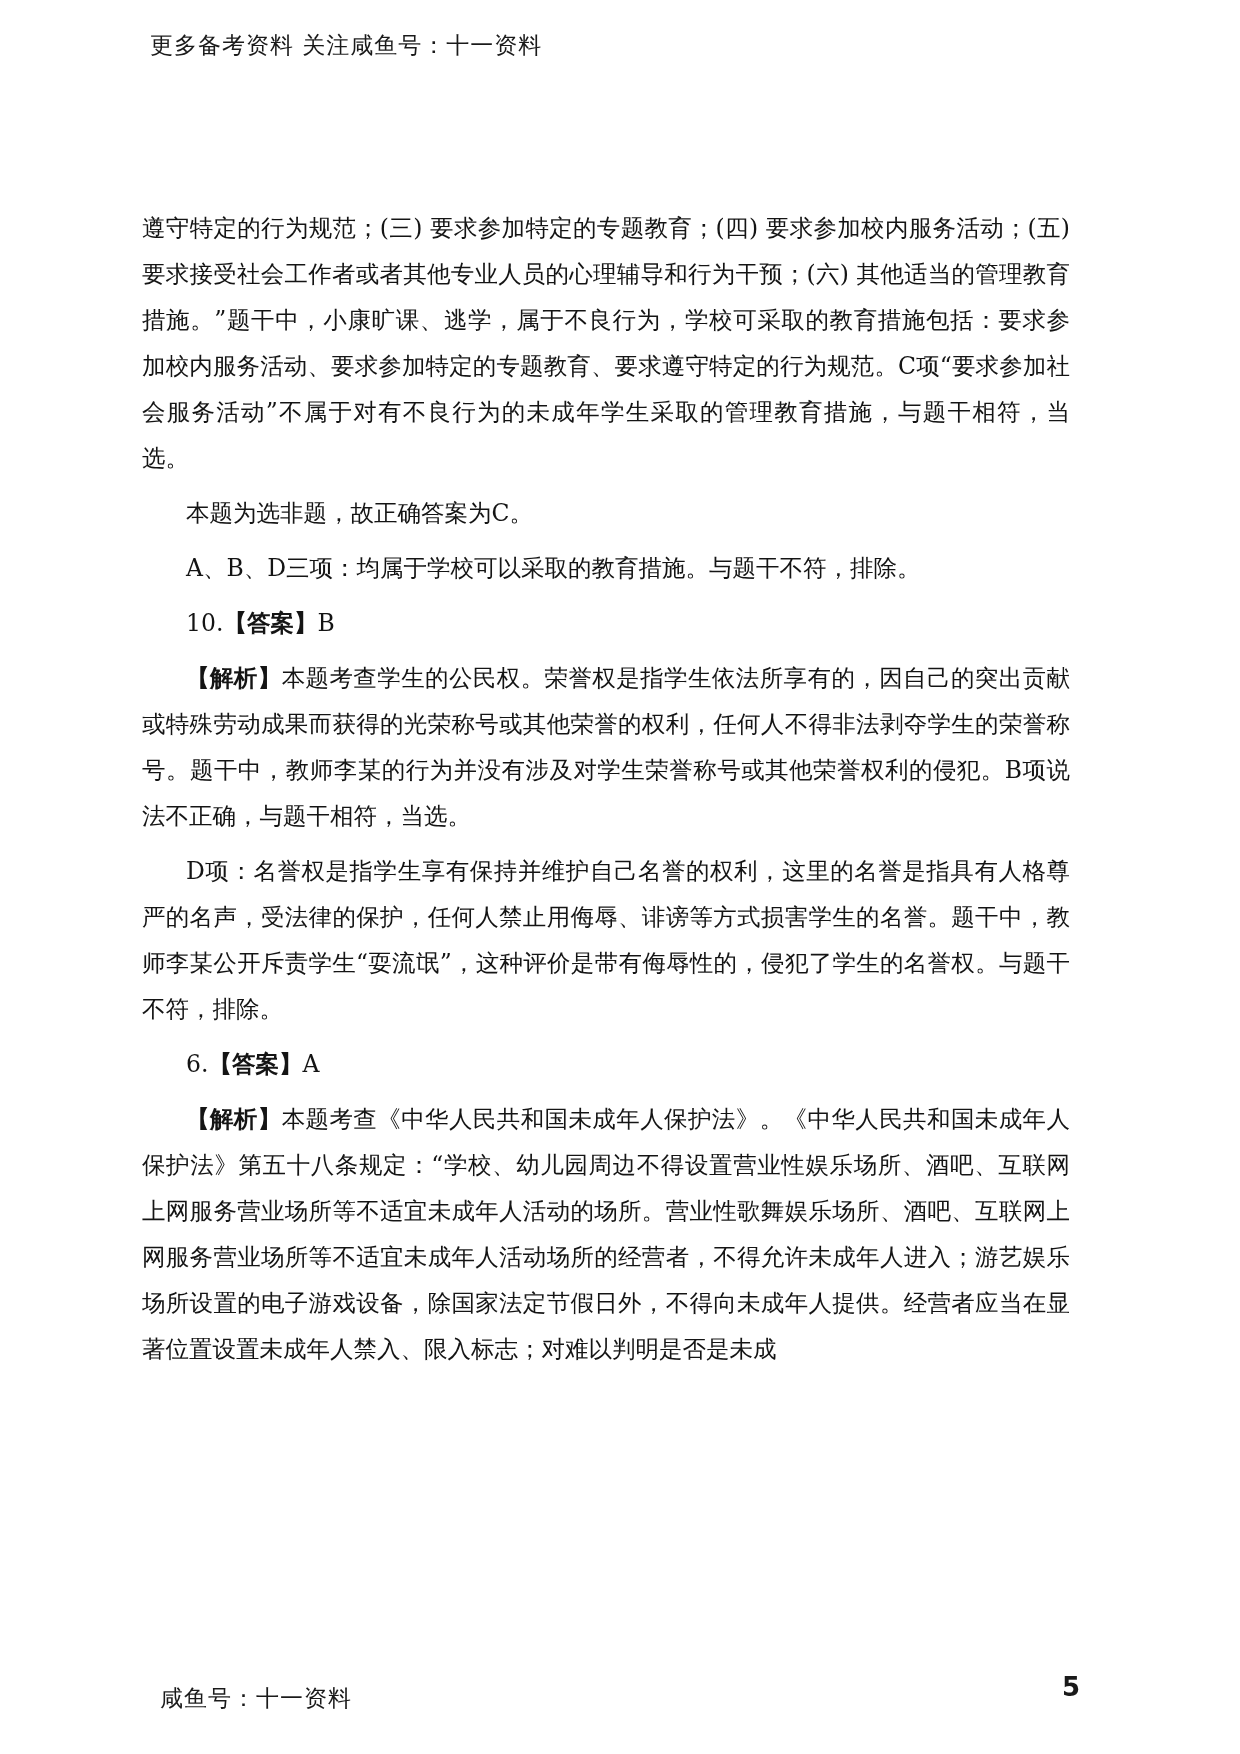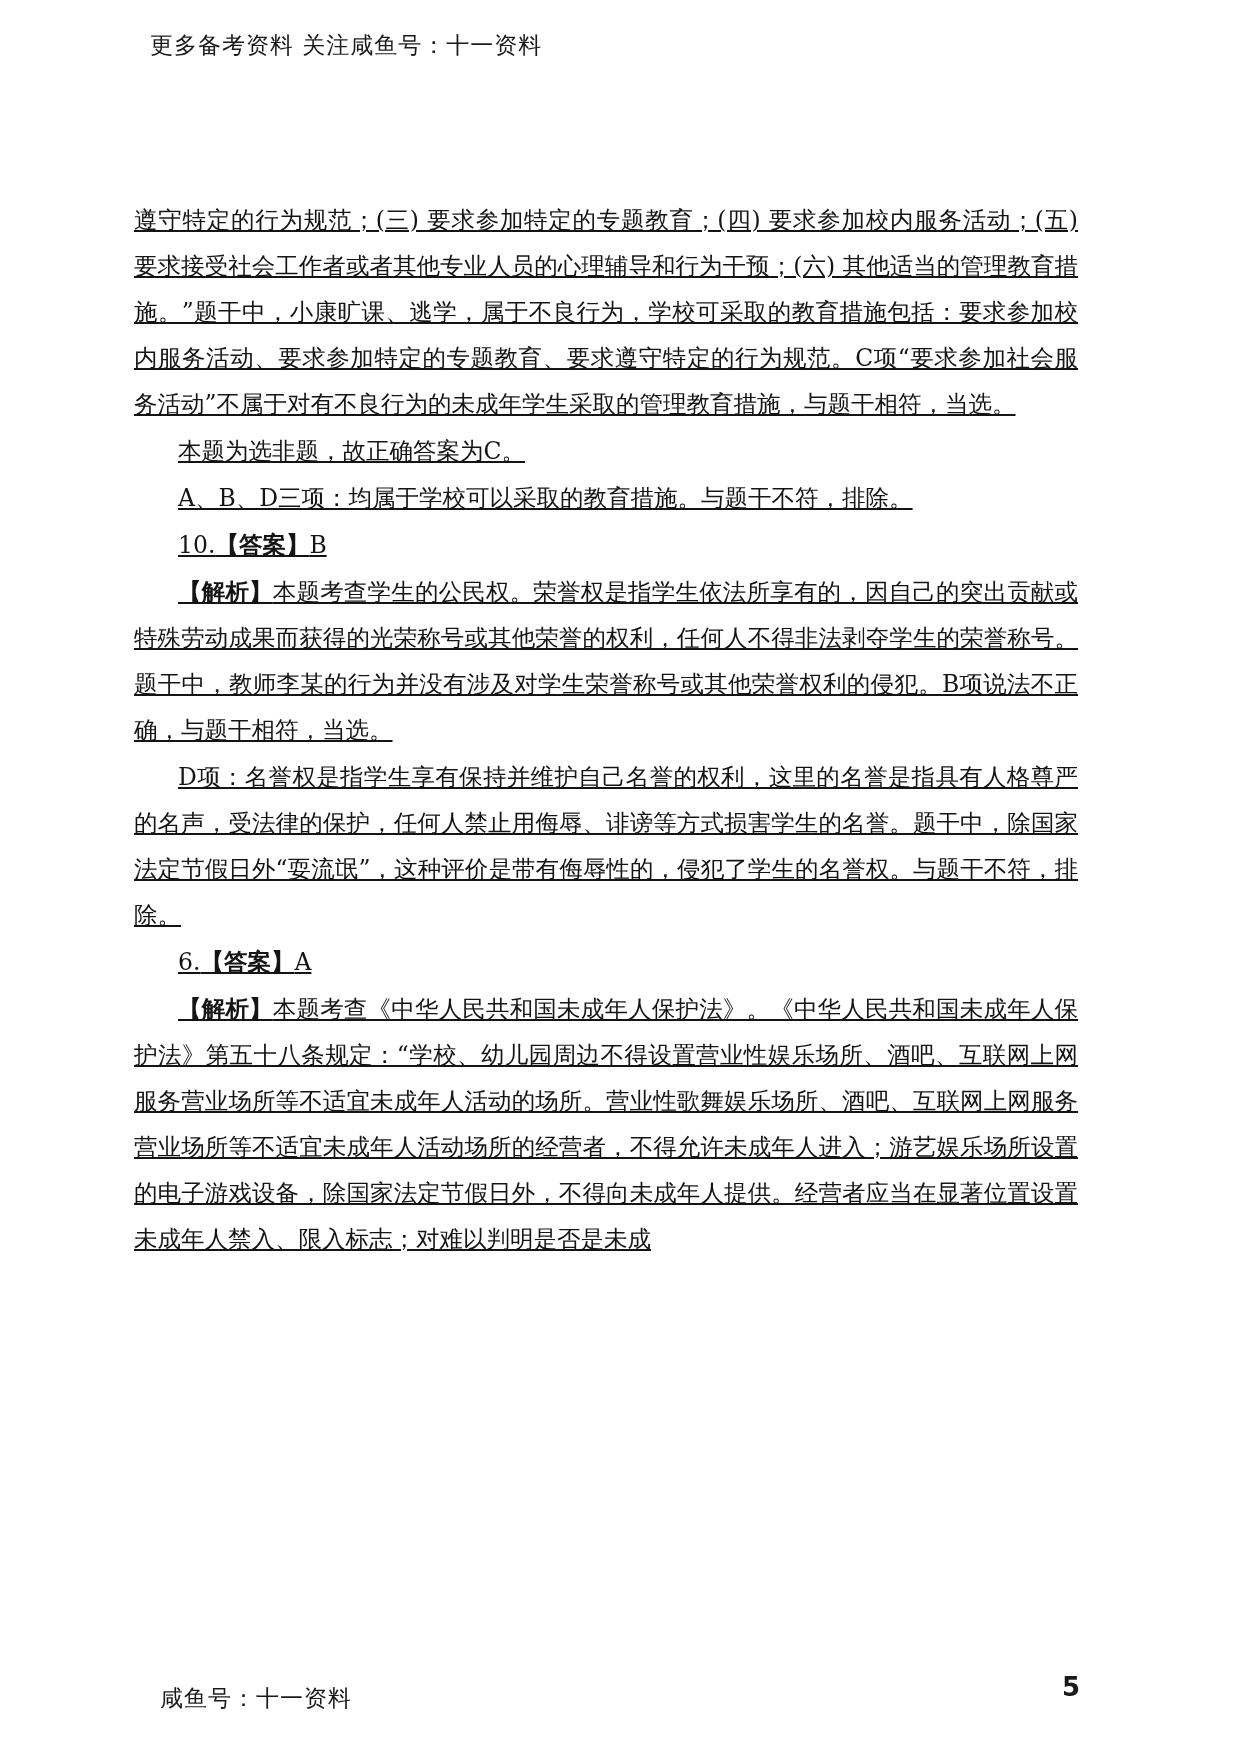--- a/index.html
+++ b/index.html
@@ -10,21 +10,21 @@
     .header-note {
       position: absolute; left: 150px; top: 30px;
       font-size: 23px; letter-spacing: 1px; color: #1a1a1a;
     }
     .content {
       position: absolute; left: 133px; top: 196px; width: 946px;
       font-family: "DejaVu Serif", "Liberation Serif", serif;
       font-size: 23.5px; line-height: 46px; color: #141414;
       text-align: justify;
     }
-    .content p { margin: 1px; text-decoration: underline; }
+    .content p { margin: 9px; }
     .indent { text-indent: 44px; }
     .answer-head { padding-left: 44px; }
     .bracket-label { font-weight: bold; }
     .footer-left {
       position: absolute; left: 160px; top: 1683px;
       font-size: 23px; letter-spacing: 1px; color: #1a1a1a; text-align: center;
     }
     .page-number {
       position: absolute; left: 1062px; top: 1672px;
       font-size: 26px; font-weight: bold; color: #1a1a1a;
@@ -39,21 +39,21 @@
   <p>遵守特定的行为规范；(三) 要求参加特定的专题教育；(四) 要求参加校内服务活动；(五) 要求接受社会工作者或者其他专业人员的心理辅导和行为干预；(六) 其他适当的管理教育措施。”题干中，小康旷课、逃学，属于不良行为，学校可采取的教育措施包括：要求参加校内服务活动、要求参加特定的专题教育、要求遵守特定的行为规范。C项“要求参加社会服务活动”不属于对有不良行为的未成年学生采取的管理教育措施，与题干相符，当选。</p>
   <p class="indent">本题为选非题，故正确答案为C。</p>
   <p class="indent">A、B、D三项：均属于学校可以采取的教育措施。与题干不符，排除。</p>
 
   <p class="answer-head">
     <span>10.</span><span class="bracket-label">【答案】</span><span>B</span>
   </p>
   <p class="indent">
     <span class="bracket-label">【解析】</span><span>本题考查学生的公民权。荣誉权是指学生依法所享有的，因自己的突出贡献或特殊劳动成果而获得的光荣称号或其他荣誉的权利，任何人不得非法剥夺学生的荣誉称号。题干中，教师李某的行为并没有涉及对学生荣誉称号或其他荣誉权利的侵犯。B项说法不正确，与题干相符，当选。</span>
   </p>
-  <p class="indent">D项：名誉权是指学生享有保持并维护自己名誉的权利，这里的名誉是指具有人格尊严的名声，受法律的保护，任何人禁止用侮辱、诽谤等方式损害学生的名誉。题干中，除国家法定节假日外“耍流氓”，这种评价是带有侮辱性的，侵犯了学生的名誉权。与题干不符，排除。</p>
+  <p class="indent">D项：名誉权是指学生享有保持并维护自己名誉的权利，这里的名誉是指具有人格尊严的名声，受法律的保护，任何人禁止用侮辱、诽谤等方式损害学生的名誉。题干中，教师李某公开斥责学生“耍流氓”，这种评价是带有侮辱性的，侵犯了学生的名誉权。与题干不符，排除。</p>
 
   <p class="answer-head">
     <span>6.</span><span class="bracket-label">【答案】</span><span>A</span>
   </p>
   <p class="indent">
     <span class="bracket-label">【解析】</span><span>本题考查《中华人民共和国未成年人保护法》。《中华人民共和国未成年人保护法》第五十八条规定：“学校、幼儿园周边不得设置营业性娱乐场所、酒吧、互联网上网服务营业场所等不适宜未成年人活动的场所。营业性歌舞娱乐场所、酒吧、互联网上网服务营业场所等不适宜未成年人活动场所的经营者，不得允许未成年人进入；游艺娱乐场所设置的电子游戏设备，除国家法定节假日外，不得向未成年人提供。经营者应当在显著位置设置未成年人禁入、限入标志；对难以判明是否是未成</span>
   </p>
 </div>
 
 <div class="footer-left">咸鱼号：十一资料</div>

